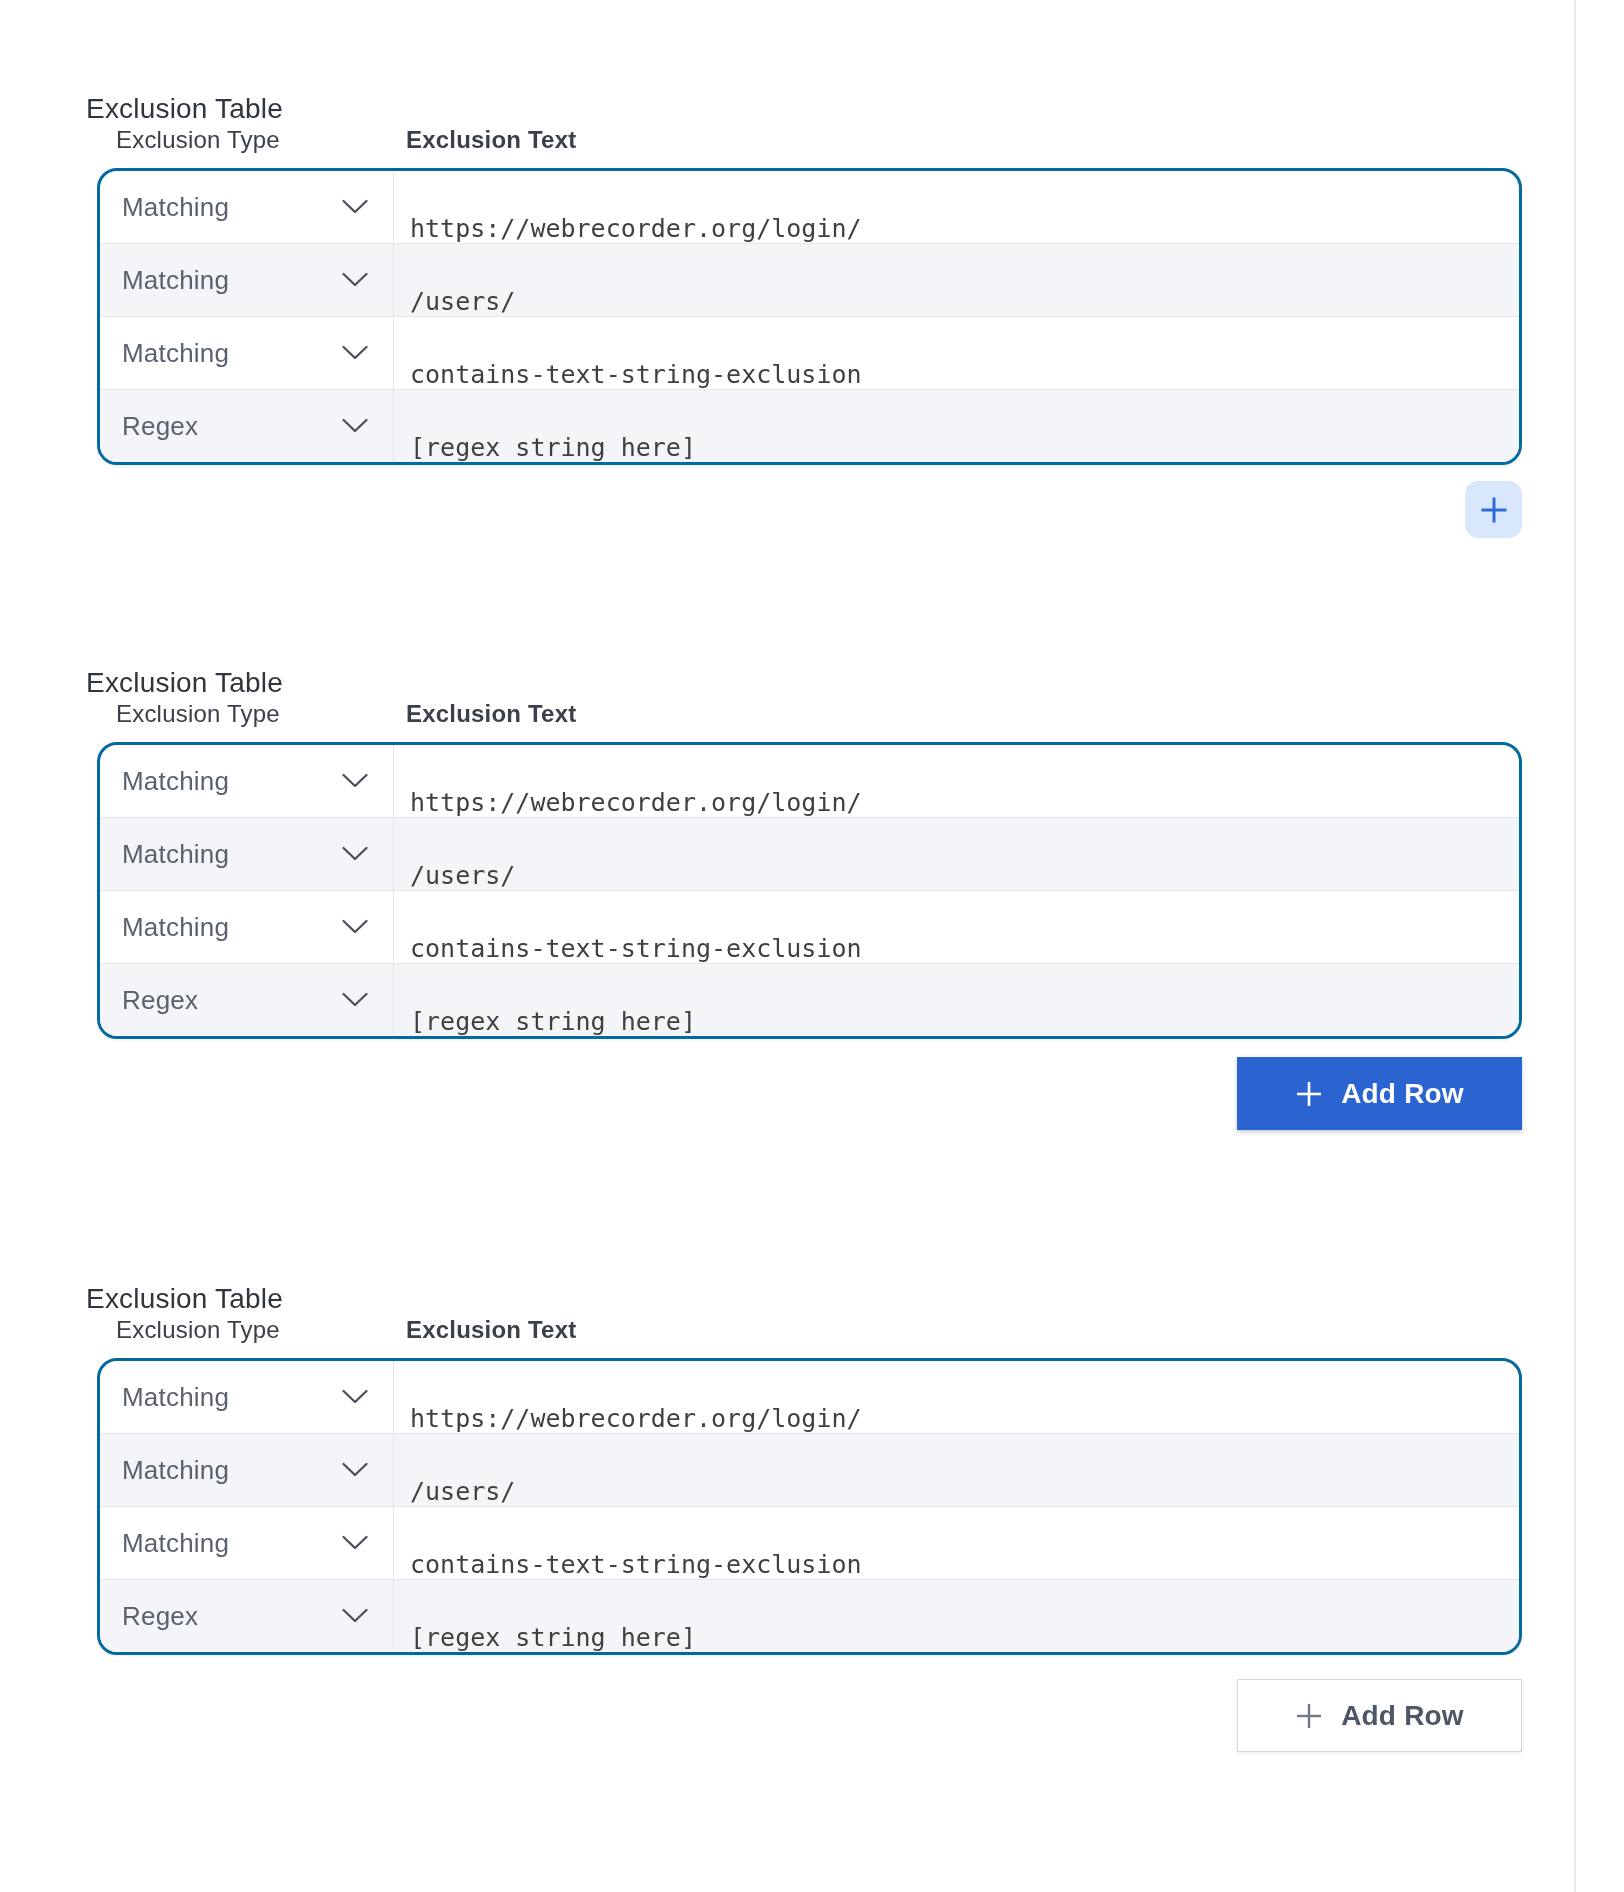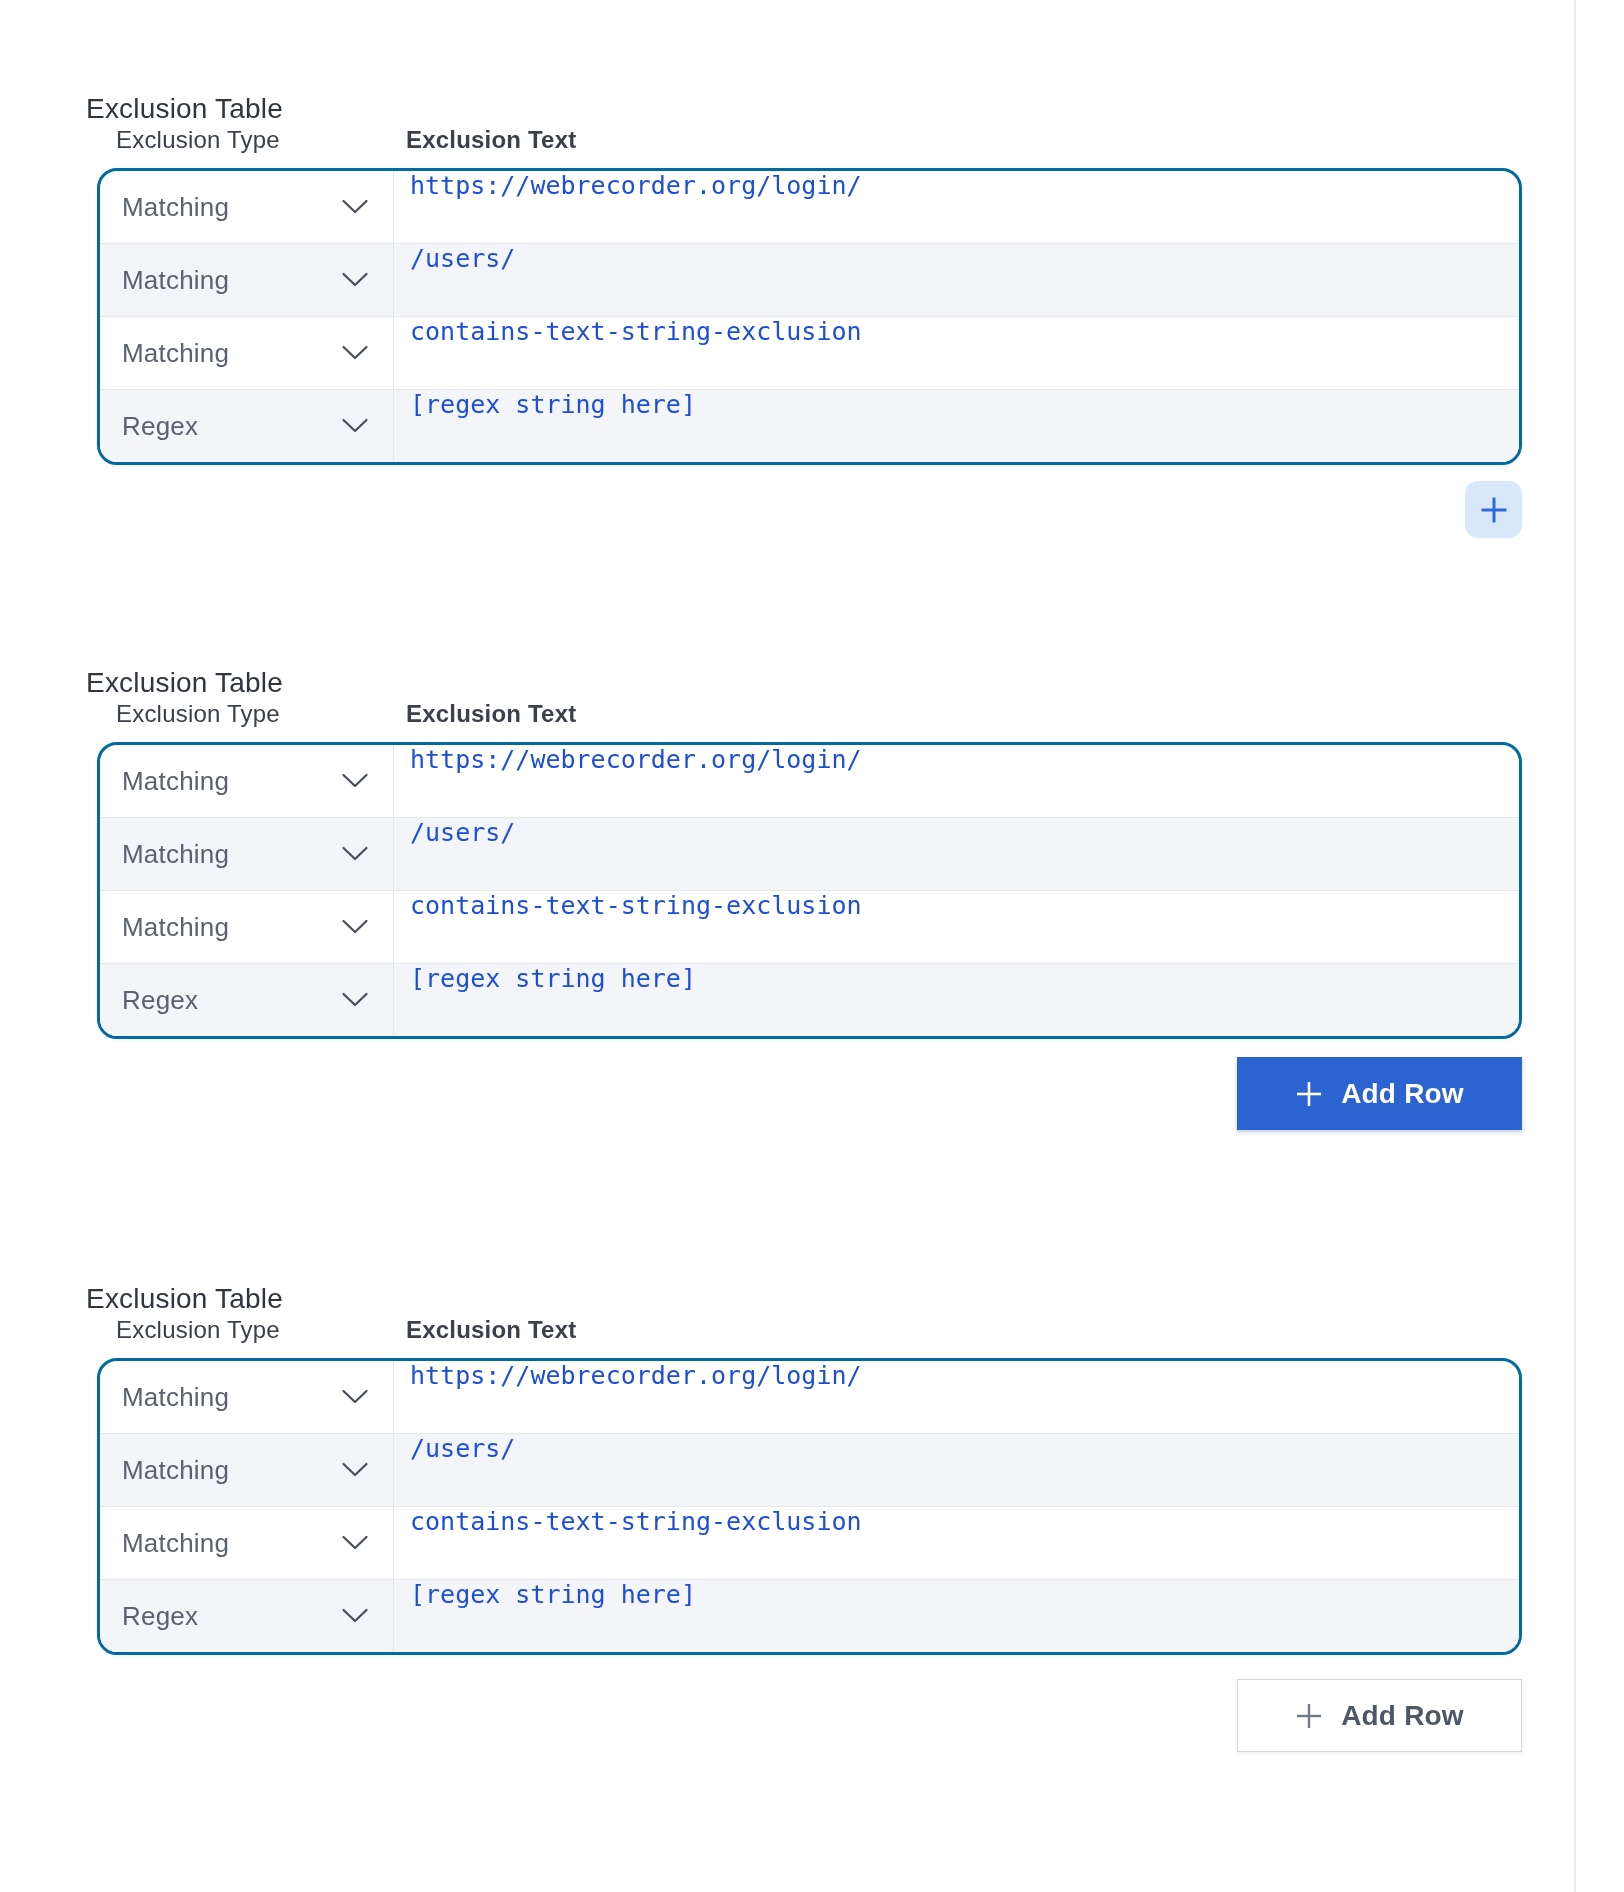--- a/index.html
+++ b/index.html
@@ -78,25 +78,25 @@
   .type-label {
     font-size: 26px;
     color: #59626e;
     letter-spacing: 0.2px;
   }
   .chevron { flex: 0 0 auto; margin-left: 12px; }
 
   .text-cell {
     border-left: 1px solid #e3e6ea;
     display: flex;
-    align-items: flex-start;
+    align-items: flex-end;
     padding-left: 16px;
     font-family: "DejaVu Sans Mono", monospace;
     font-size: 25px;
-    color: #1d4ed8;
+    color: #404040;
     white-space: pre;
     cursor: text;
   }
 
   .footer { display: flex; justify-content: flex-end; }
   .footer.icon-only { margin-top: 16px; }
   .footer.primary { margin-top: 18px; }
   .footer.neutral { margin-top: 24px; }
 
   button { font-family: "Liberation Sans", sans-serif; cursor: pointer; }

